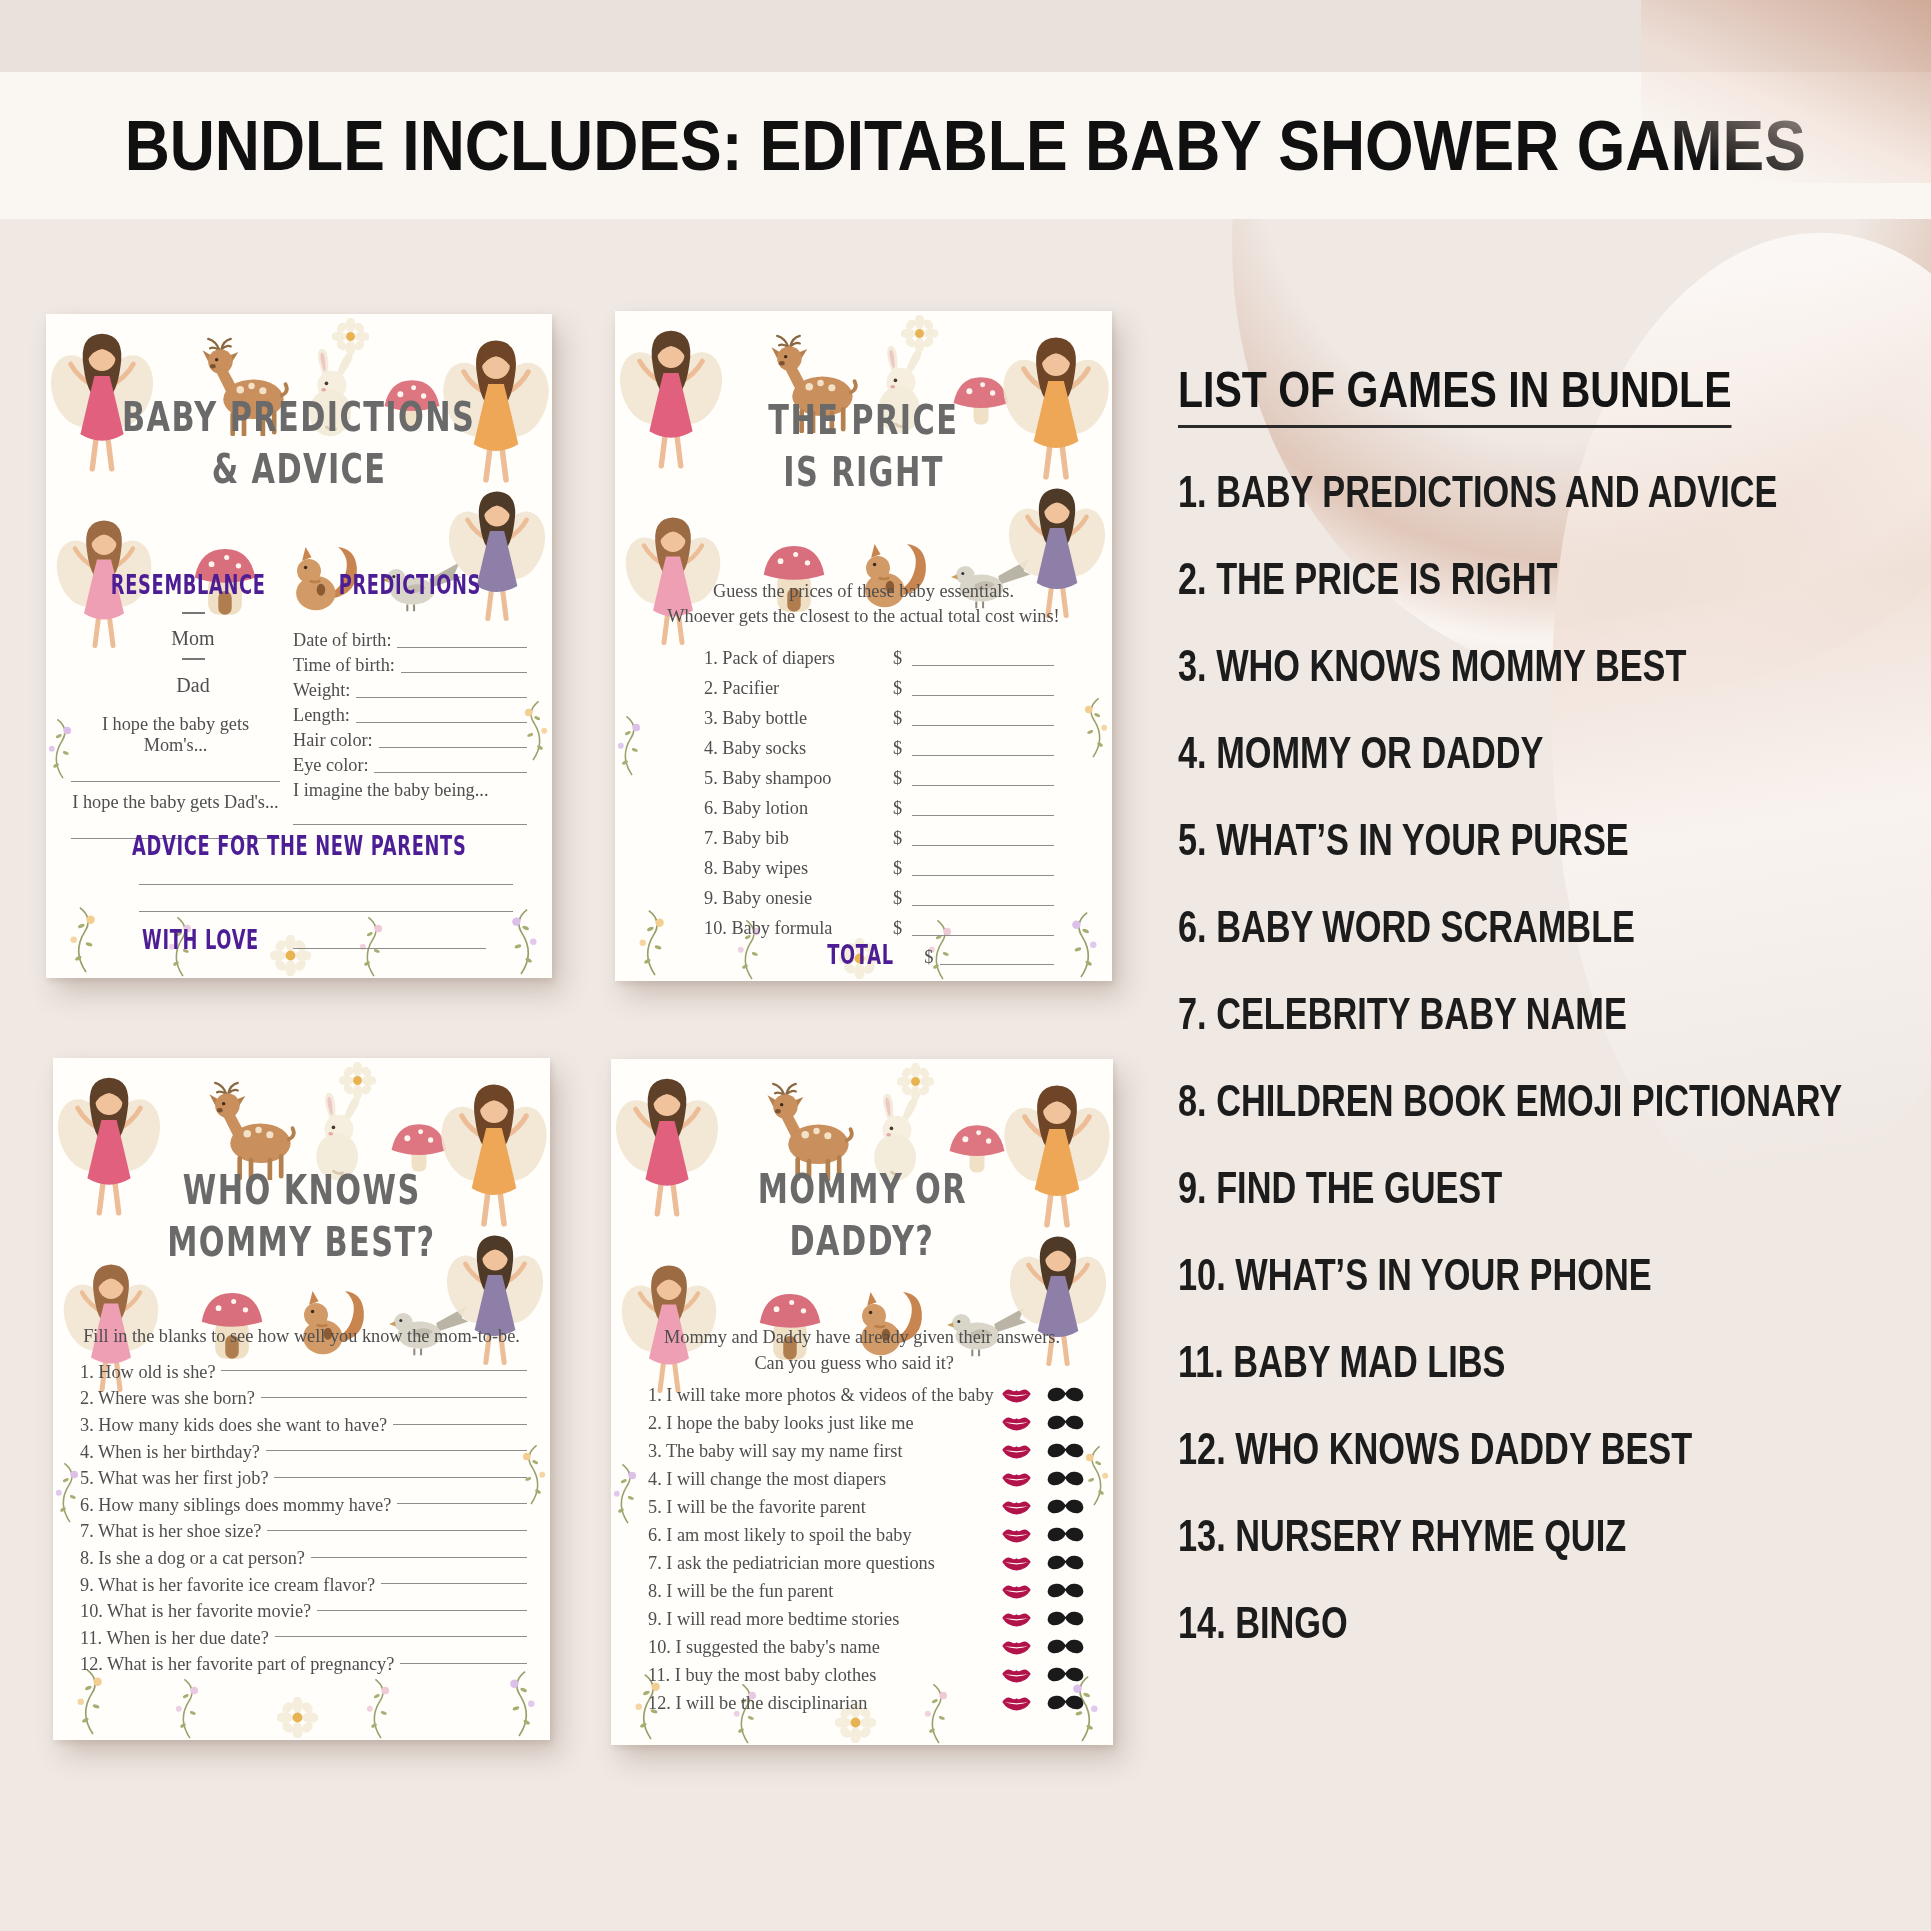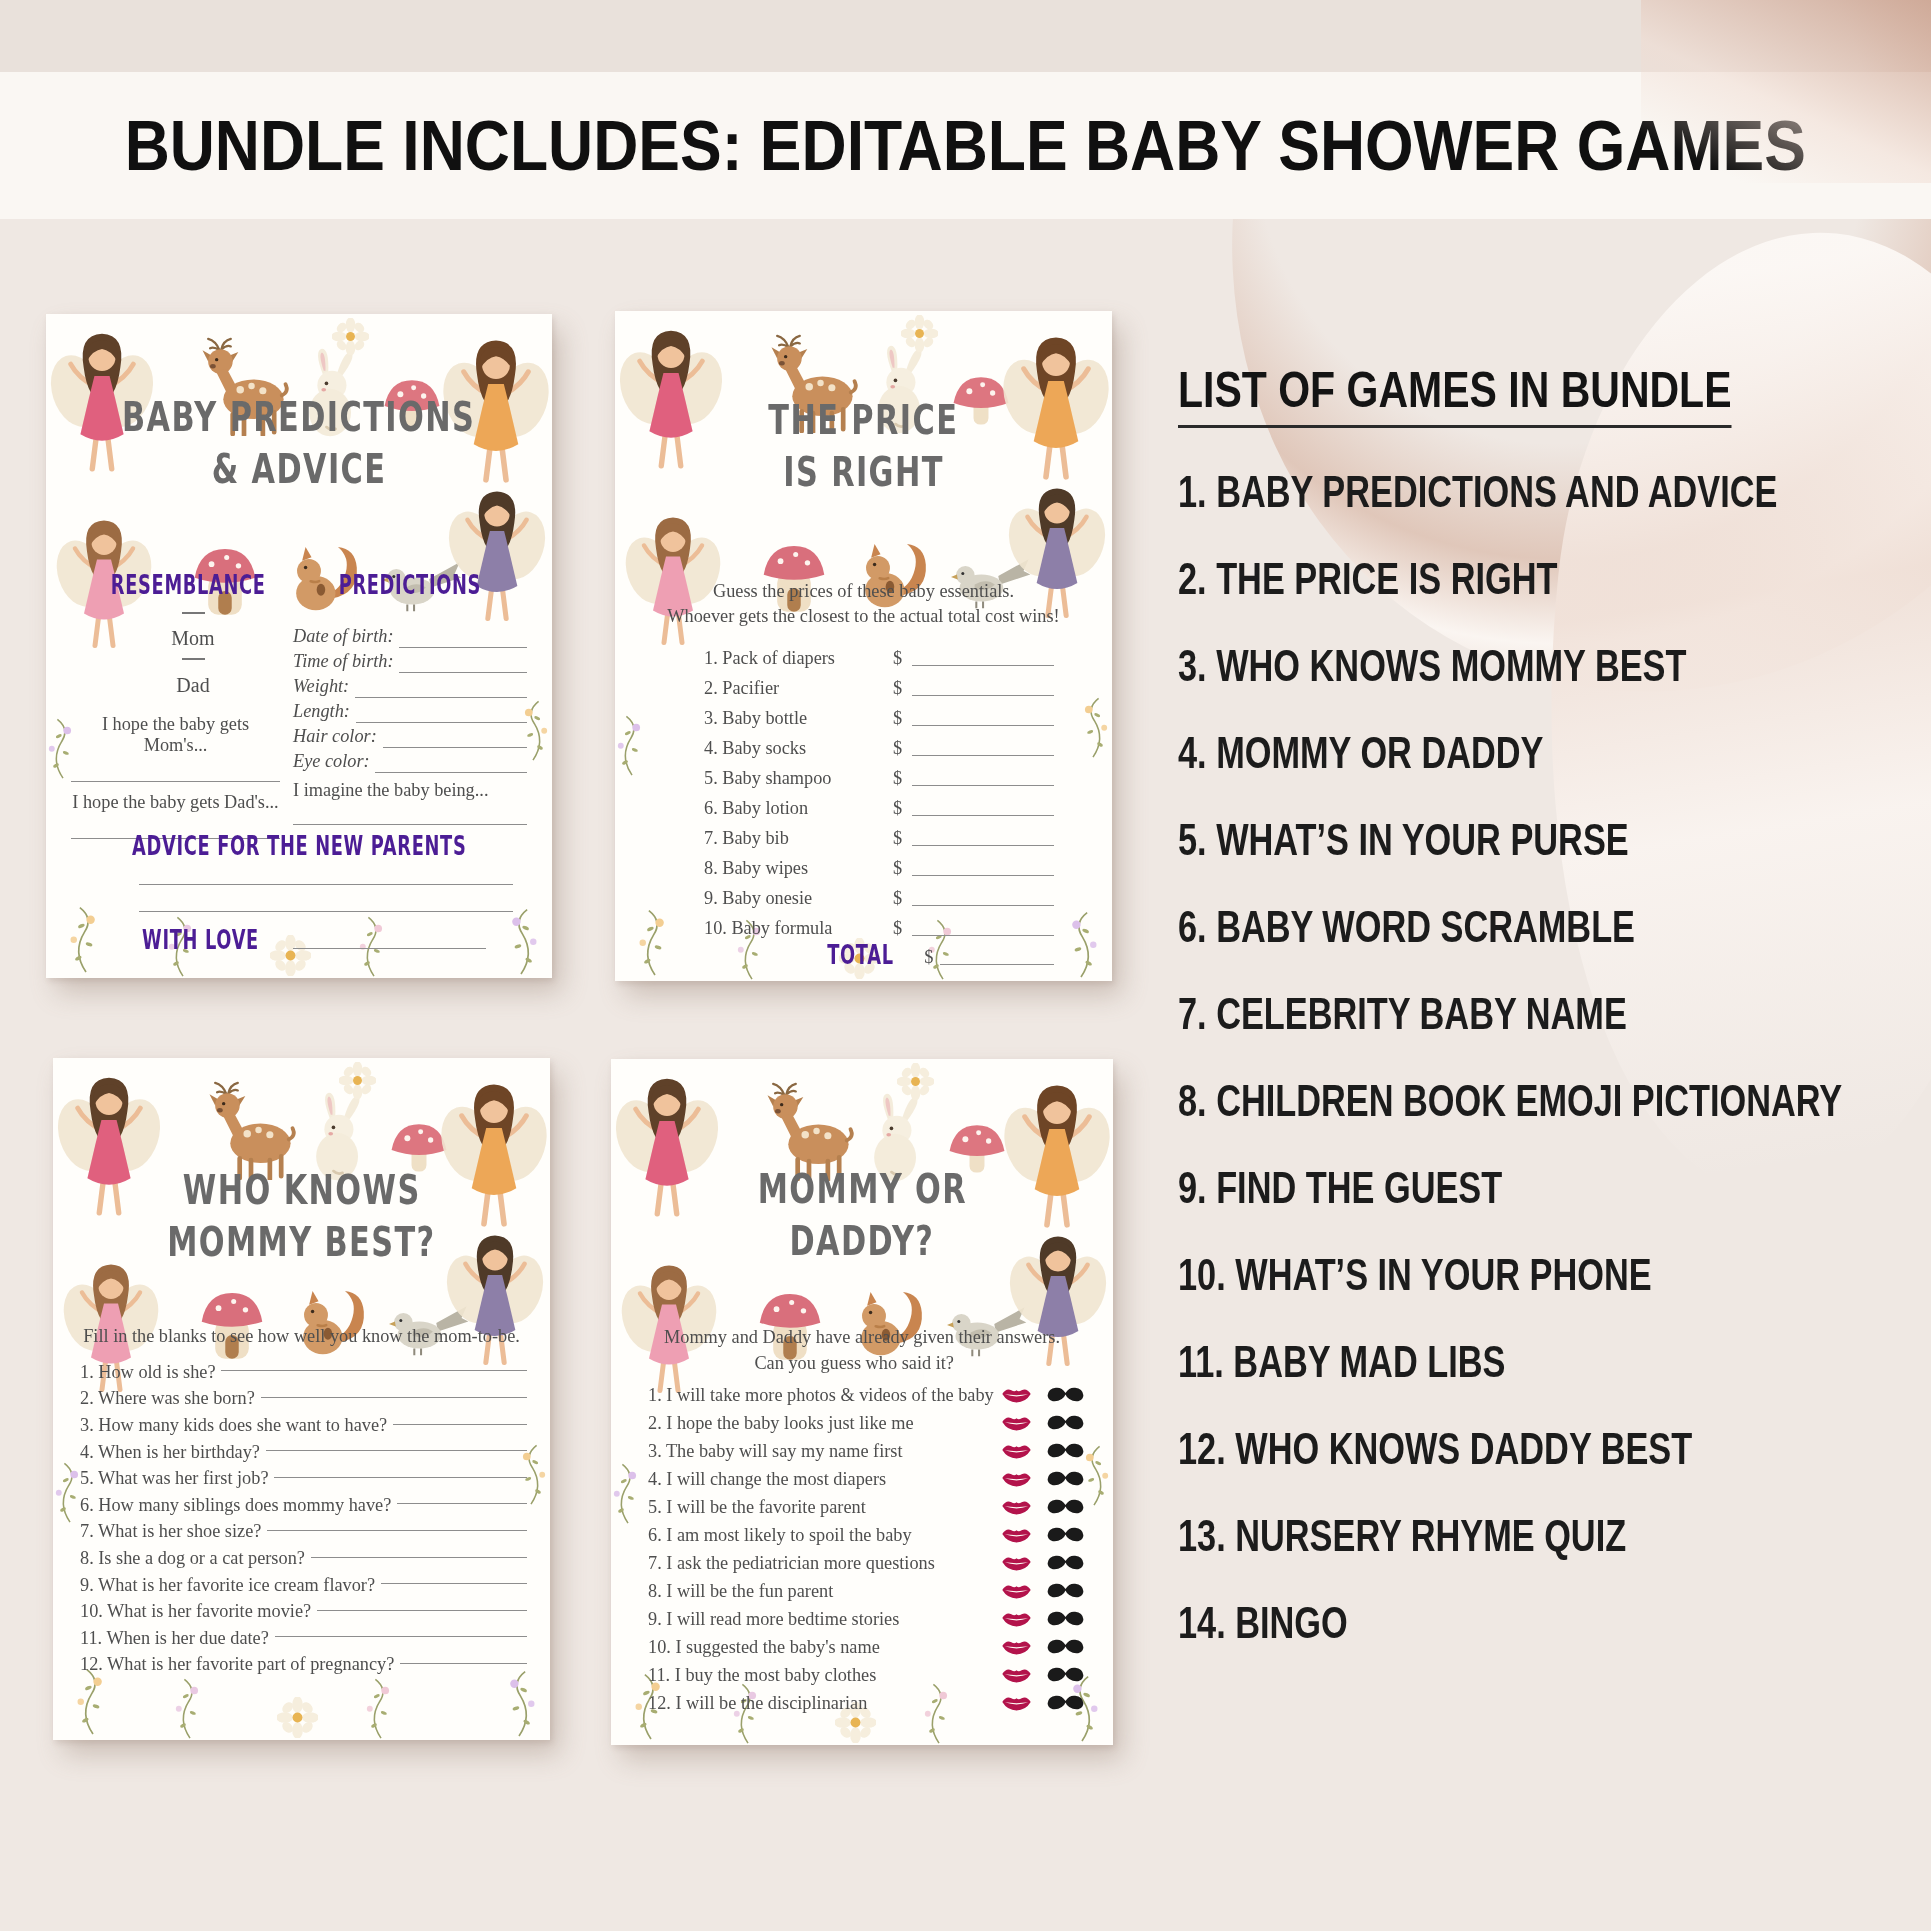--- a/index.html
+++ b/index.html
@@ -36,21 +36,21 @@
   .squish{display:inline-block;transform:scaleX(.66);transform-origin:center;white-space:nowrap;}
   .serif{font-family:"Liberation Serif",serif;font-size:18.3px;color:var(--serif-text,#4e4e4e);}
   .center{text-align:center;}
   .ul{border-bottom:1.5px solid #8d8d8d;}
   .grow{flex:1;}
   .content{position:absolute;z-index:2;}
   
   .chkline{display:flex;align-items:center;gap:13.5px;margin:13.5px 0 0 35px;height:33px;flex-direction:column;}
   .box{width:21px;height:21px;border:1.9px solid #777;background:#fffefb;}
   .chkline .serif{font-size:20px;}
-  .frow{display:flex;height:25px;font-style:italic;}
+  .frow{display:flex;align-items:flex-end;height:25px;}
   .frow .ul{margin-bottom:2.9px;margin-left:5.8px;}
   .c1line{border-bottom:1.5px solid #8d8d8d;}
   
   .prow{display:flex;align-items:flex-end;height:30px;}
   .prow .lbl{width:189px;}
   .prow .cur{width:19.3px;}
   .prow .ul{margin-bottom:2.9px;}
   
   .qrow{display:flex;align-items:center;height:26.6px;}
   .qrow .ul{margin-bottom:2.9px;margin-left:5.8px;}

